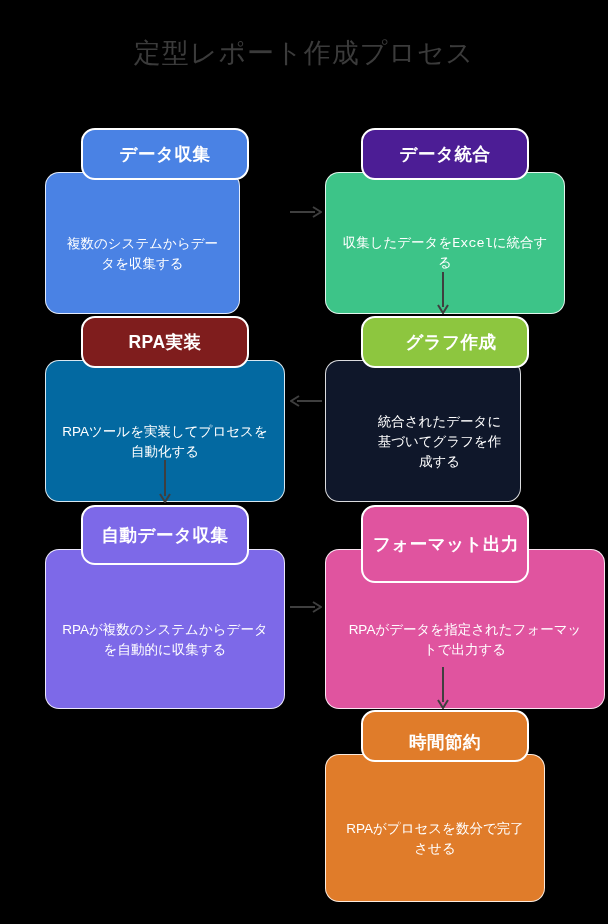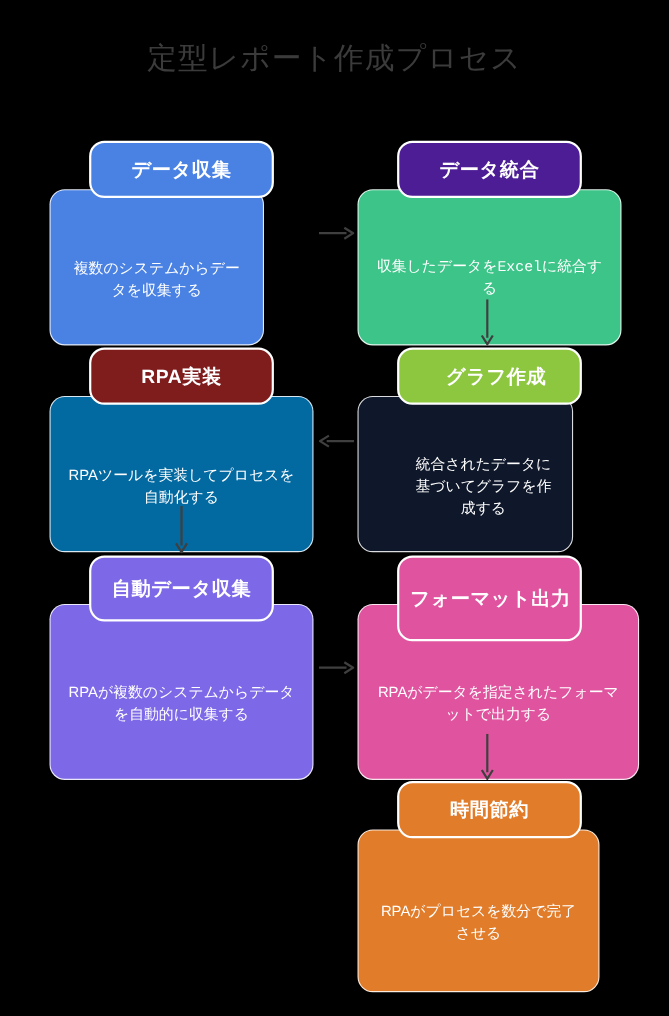--- a/index.html
+++ b/index.html
@@ -131,32 +131,32 @@
     </div>
     <div class="node" style="left: 45px; top: 505px; width: 240px; height: 204px;">
       <div class="node-body" style="width: 240px; height: 160px; background: rgb(125, 105, 232);">
         <div class="node-desc">RPAが複数のシステムからデータを自動的に収集する</div>
       </div>
       <div class="node-header" style="left: 36px; width: 168px; height: 60px; background: rgb(125, 105, 232);">
         <div class="node-title">自動データ収集</div>
       </div>
     </div>
     <div class="node" style="left: 325px; top: 505px; width: 240px; height: 204px;">
-      <div class="node-body" style="width: 256px; height: 160px; background: rgb(224, 84, 159);">
+      <div class="node-body" style="width: 280px; height: 160px; background: rgb(224, 84, 159);">
         <div class="node-desc">RPAがデータを指定されたフォーマットで出力する</div>
       </div>
       <div class="node-header" style="left: 36px; width: 168px; height: 78px; background: rgb(224, 84, 159); justify-content: flex-end;">
         <div class="node-title">フォーマット出力</div>
       </div>
     </div>
     <div class="node" style="left: 325px; top: 710px; width: 240px; height: 192px;">
       <div class="node-body" style="width: 220px; height: 148px; background: rgb(224, 124, 42);">
         <div class="node-desc">RPAがプロセスを数分で完了させる</div>
       </div>
-      <div class="node-header" style="left: 36px; width: 168px; height: 52px; background: rgb(224, 124, 42);">
+      <div class="node-header" style="left: 36px; width: 168px; height: 52px; background: rgb(224, 124, 42); align-items: flex-end;">
         <div class="node-title">時間節約</div>
       </div>
     </div>
     <div class="arrow" style="left: 290px; top: 204px;">
       <svg width="32" height="16">
         <line x1="0" y1="8" x2="25" y2="8" stroke="#3f3f3f" stroke-width="2"></line>
         <polyline points="23,3 31,8 23,13" fill="none" stroke="#3f3f3f" stroke-width="2"></polyline>
       </svg>
     </div>
     <div class="arrow" style="left: 435px; top: 272px;">

